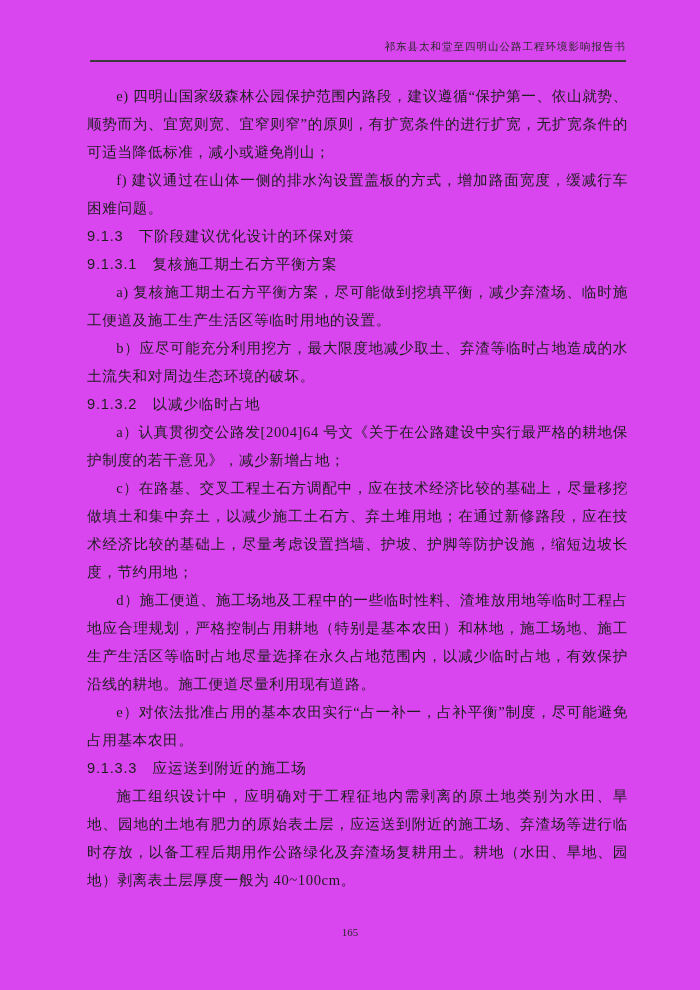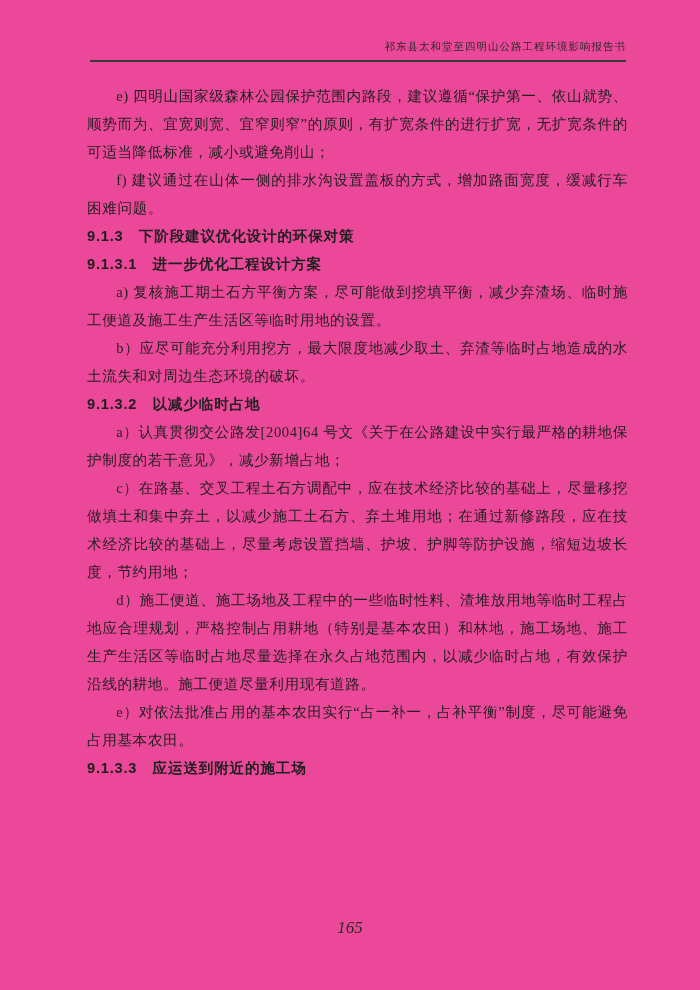--- a/index.html
+++ b/index.html
@@ -5,21 +5,21 @@
   html, body {
     margin: 0;
     padding: 0;
     background: #e8e8e8;
   }
   .page {
     position: relative;
     width: 700px;
     height: 990px;
     margin: 0 auto;
-    background: #ec4899;
+    background: #d946ef;
     overflow: hidden;
     font-family: "Liberation Serif", "DejaVu Serif", serif;
     color: #1f1f1f;
   }
   .running-header {
     margin: 40px 74px 0 90px;
     padding-bottom: 6px;
     border-bottom: 2px solid #3a3a3a;
     text-align: right;
     font-size: 10.5px;
@@ -37,52 +37,52 @@
   }
   .doc-body p {
     margin: 0;
     padding: 0;
   }
   .para {
     text-indent: 2em;
   }
   .heading {
     font-family: "Liberation Sans", "DejaVu Sans", sans-serif;
-    font-weight: 700;
+    font-weight: 400;
     text-indent: 0;
     letter-spacing: 0.8px;
   }
   .page-footer {
     position: absolute;
     bottom: 52px;
     left: 0;
     width: 100%;
     text-align: center;
-    font-size: 17px;
+    font-size: 11px;
     color: #2a2a2a;
-    font-style: italic;
   }
 </style>
 </head>
 <body>
 
 <div class="page">
 
   <div class="running-header">祁东县太和堂至四明山公路工程环境影响报告书</div>
 
   <div class="doc-body">
     <p class="para">e) 四明山国家级森林公园保护范围内路段，建议遵循“保护第一、依山就势、顺势而为、宜宽则宽、宜窄则窄”的原则，有扩宽条件的进行扩宽，无扩宽条件的可适当降低标准，减小或避免削山；</p>
     <p class="para">f) 建议通过在山体一侧的排水沟设置盖板的方式，增加路面宽度，缓减行车困难问题。</p>
     <p class="heading">9.1.3　下阶段建议优化设计的环保对策</p>
-    <p class="heading">9.1.3.1　进一步优化工程设计方案</p>
+    <p class="heading">9.1.3.1　复核施工期土石方平衡方案</p>
     <p class="para">a) 复核施工期土石方平衡方案，尽可能做到挖填平衡，减少弃渣场、临时施工便道及施工生产生活区等临时用地的设置。</p>
     <p class="para">b）应尽可能充分利用挖方，最大限度地减少取土、弃渣等临时占地造成的水土流失和对周边生态环境的破坏。</p>
     <p class="heading">9.1.3.2　以减少临时占地</p>
     <p class="para">a）认真贯彻交公路发[2004]64 号文《关于在公路建设中实行最严格的耕地保护制度的若干意见》，减少新增占地；</p>
     <p class="para">c）在路基、交叉工程土石方调配中，应在技术经济比较的基础上，尽量移挖做填土和集中弃土，以减少施工土石方、弃土堆用地；在通过新修路段，应在技术经济比较的基础上，尽量考虑设置挡墙、护坡、护脚等防护设施，缩短边坡长度，节约用地；</p>
     <p class="para">d）施工便道、施工场地及工程中的一些临时性料、渣堆放用地等临时工程占地应合理规划，严格控制占用耕地（特别是基本农田）和林地，施工场地、施工生产生活区等临时占地尽量选择在永久占地范围内，以减少临时占地，有效保护沿线的耕地。施工便道尽量利用现有道路。</p>
     <p class="para">e）对依法批准占用的基本农田实行“占一补一，占补平衡”制度，尽可能避免占用基本农田。</p>
     <p class="heading">9.1.3.3　应运送到附近的施工场</p>
+    <p class="para">施工组织设计中，应明确对于工程征地内需剥离的原土地类别为水田、旱地、园地的土地有肥力的原始表土层，应运送到附近的施工场、弃渣场等进行临时存放，以备工程后期用作公路绿化及弃渣场复耕用土。耕地（水田、旱地、园地）剥离表土层厚度一般为 40~100cm。</p>
   </div>
 
   <div class="page-footer">165</div>
 
 </div>
 
 </body></html>

